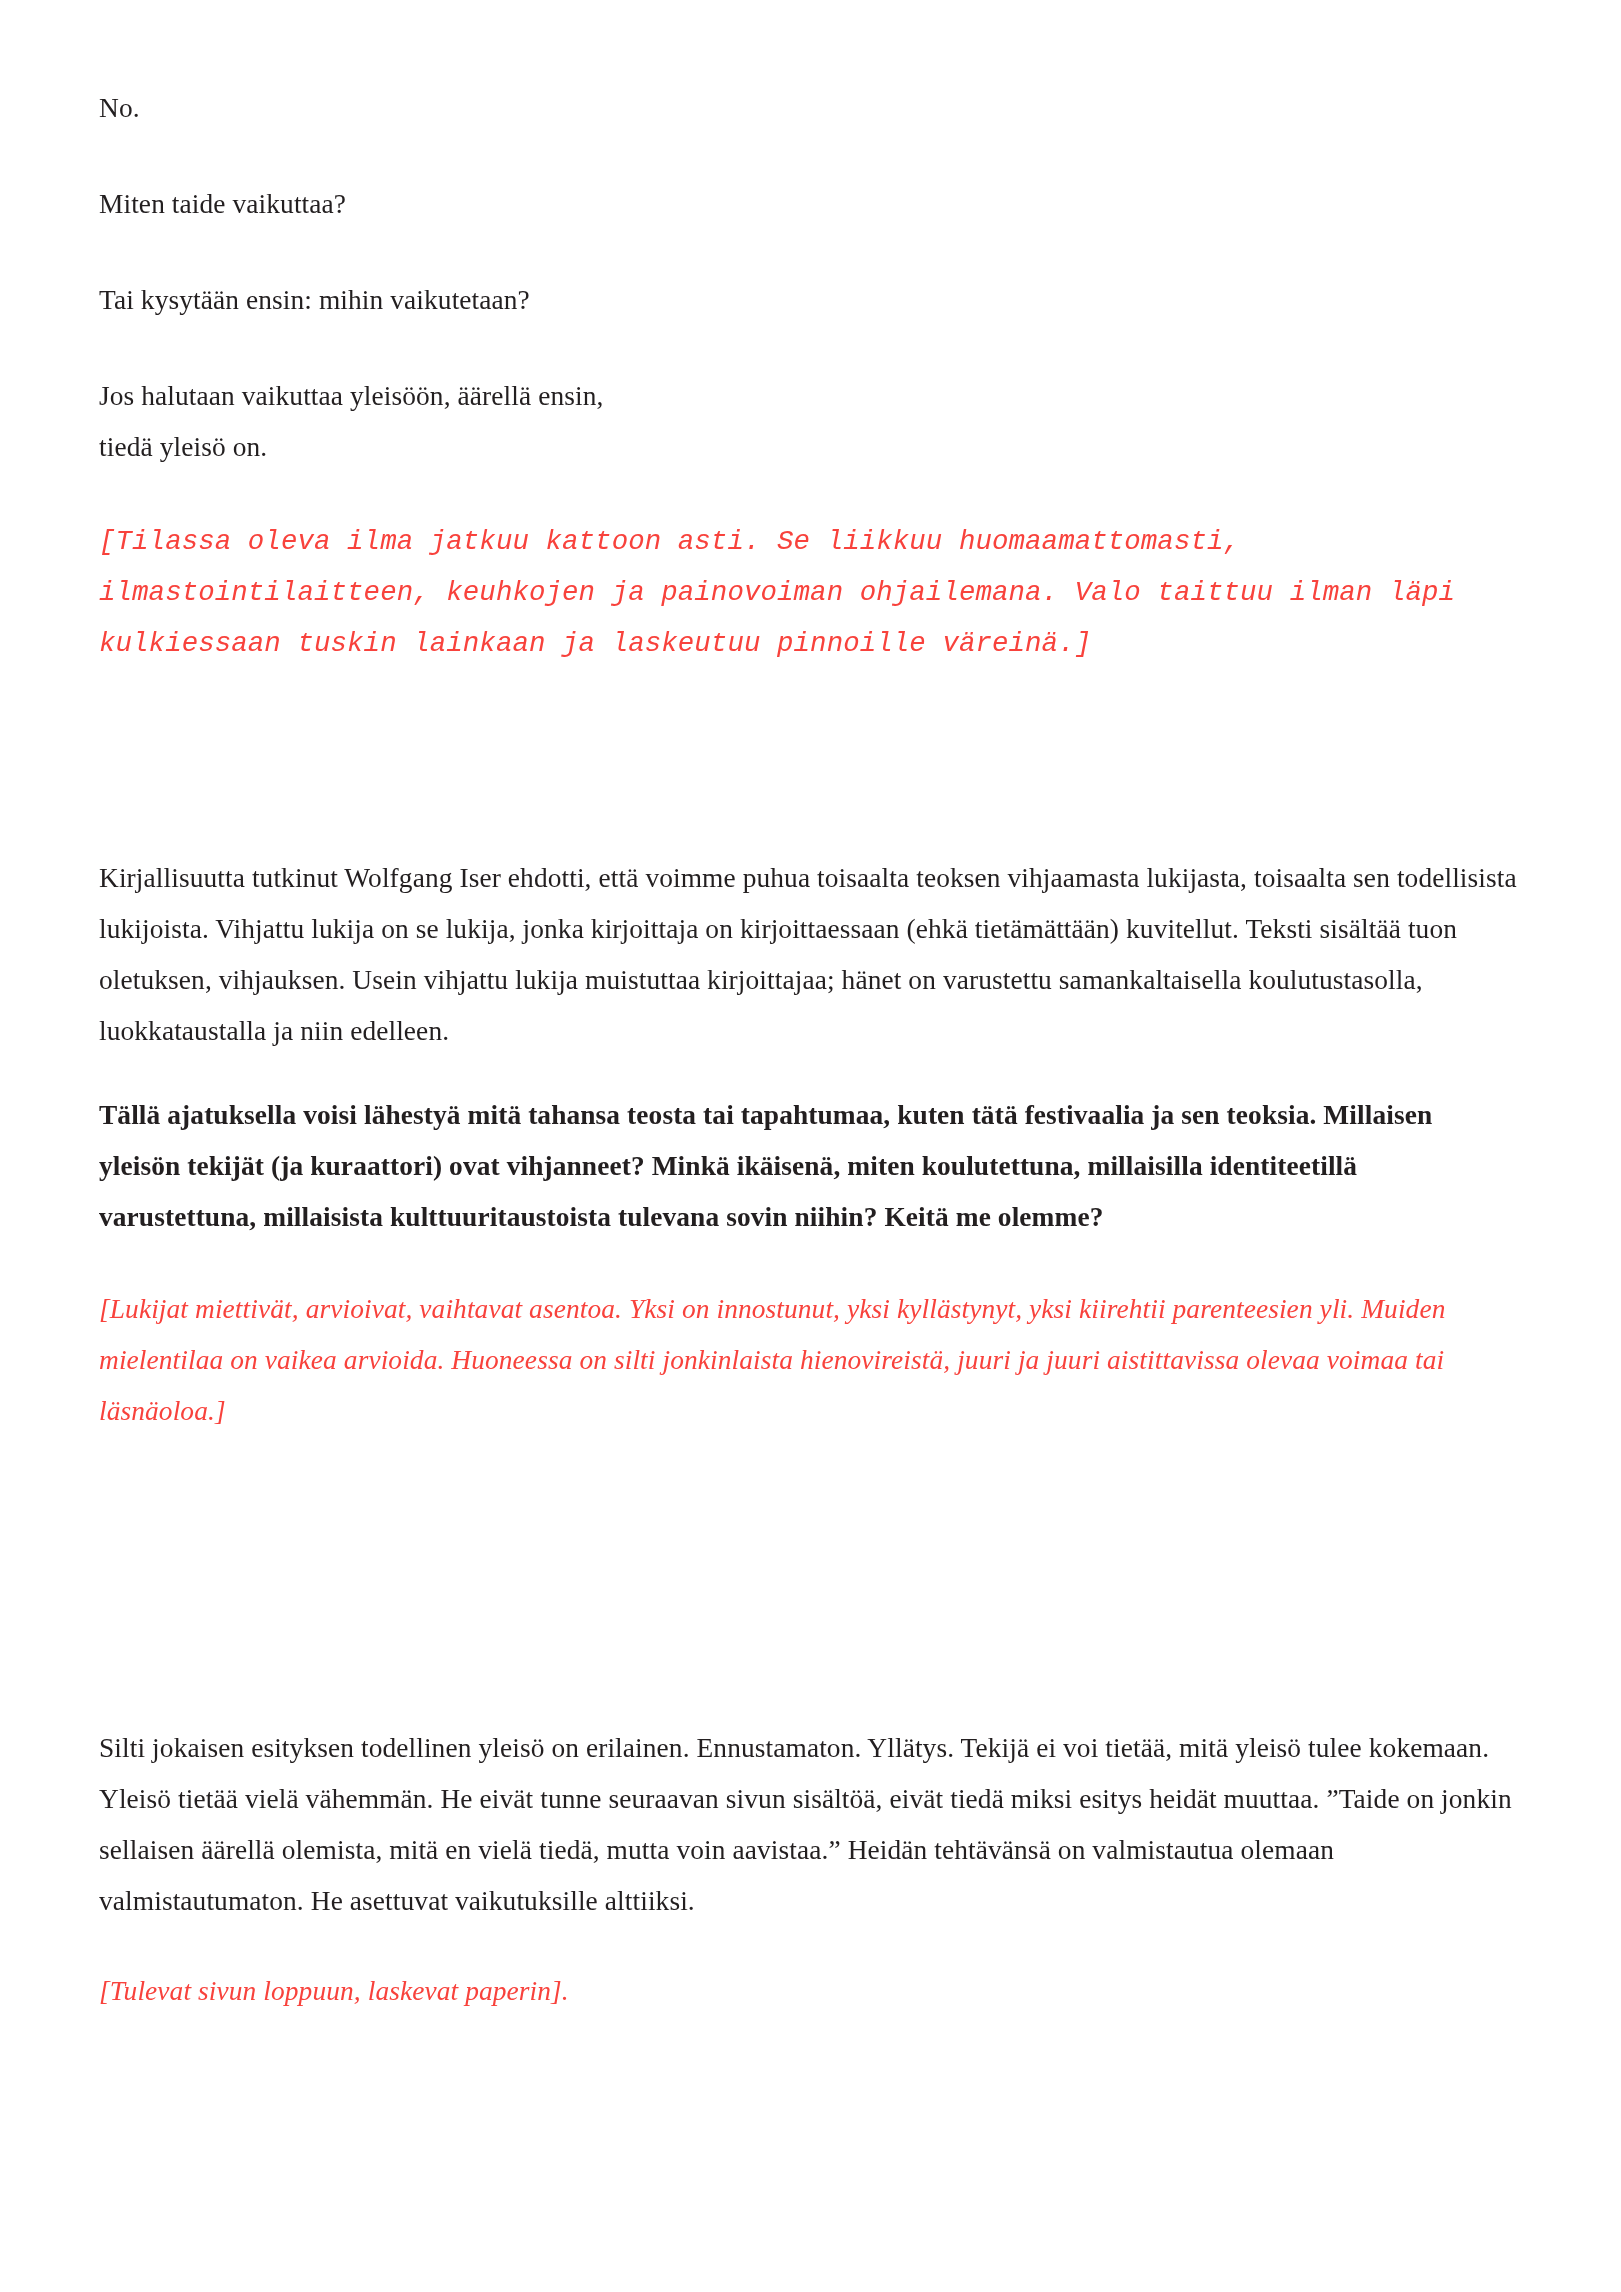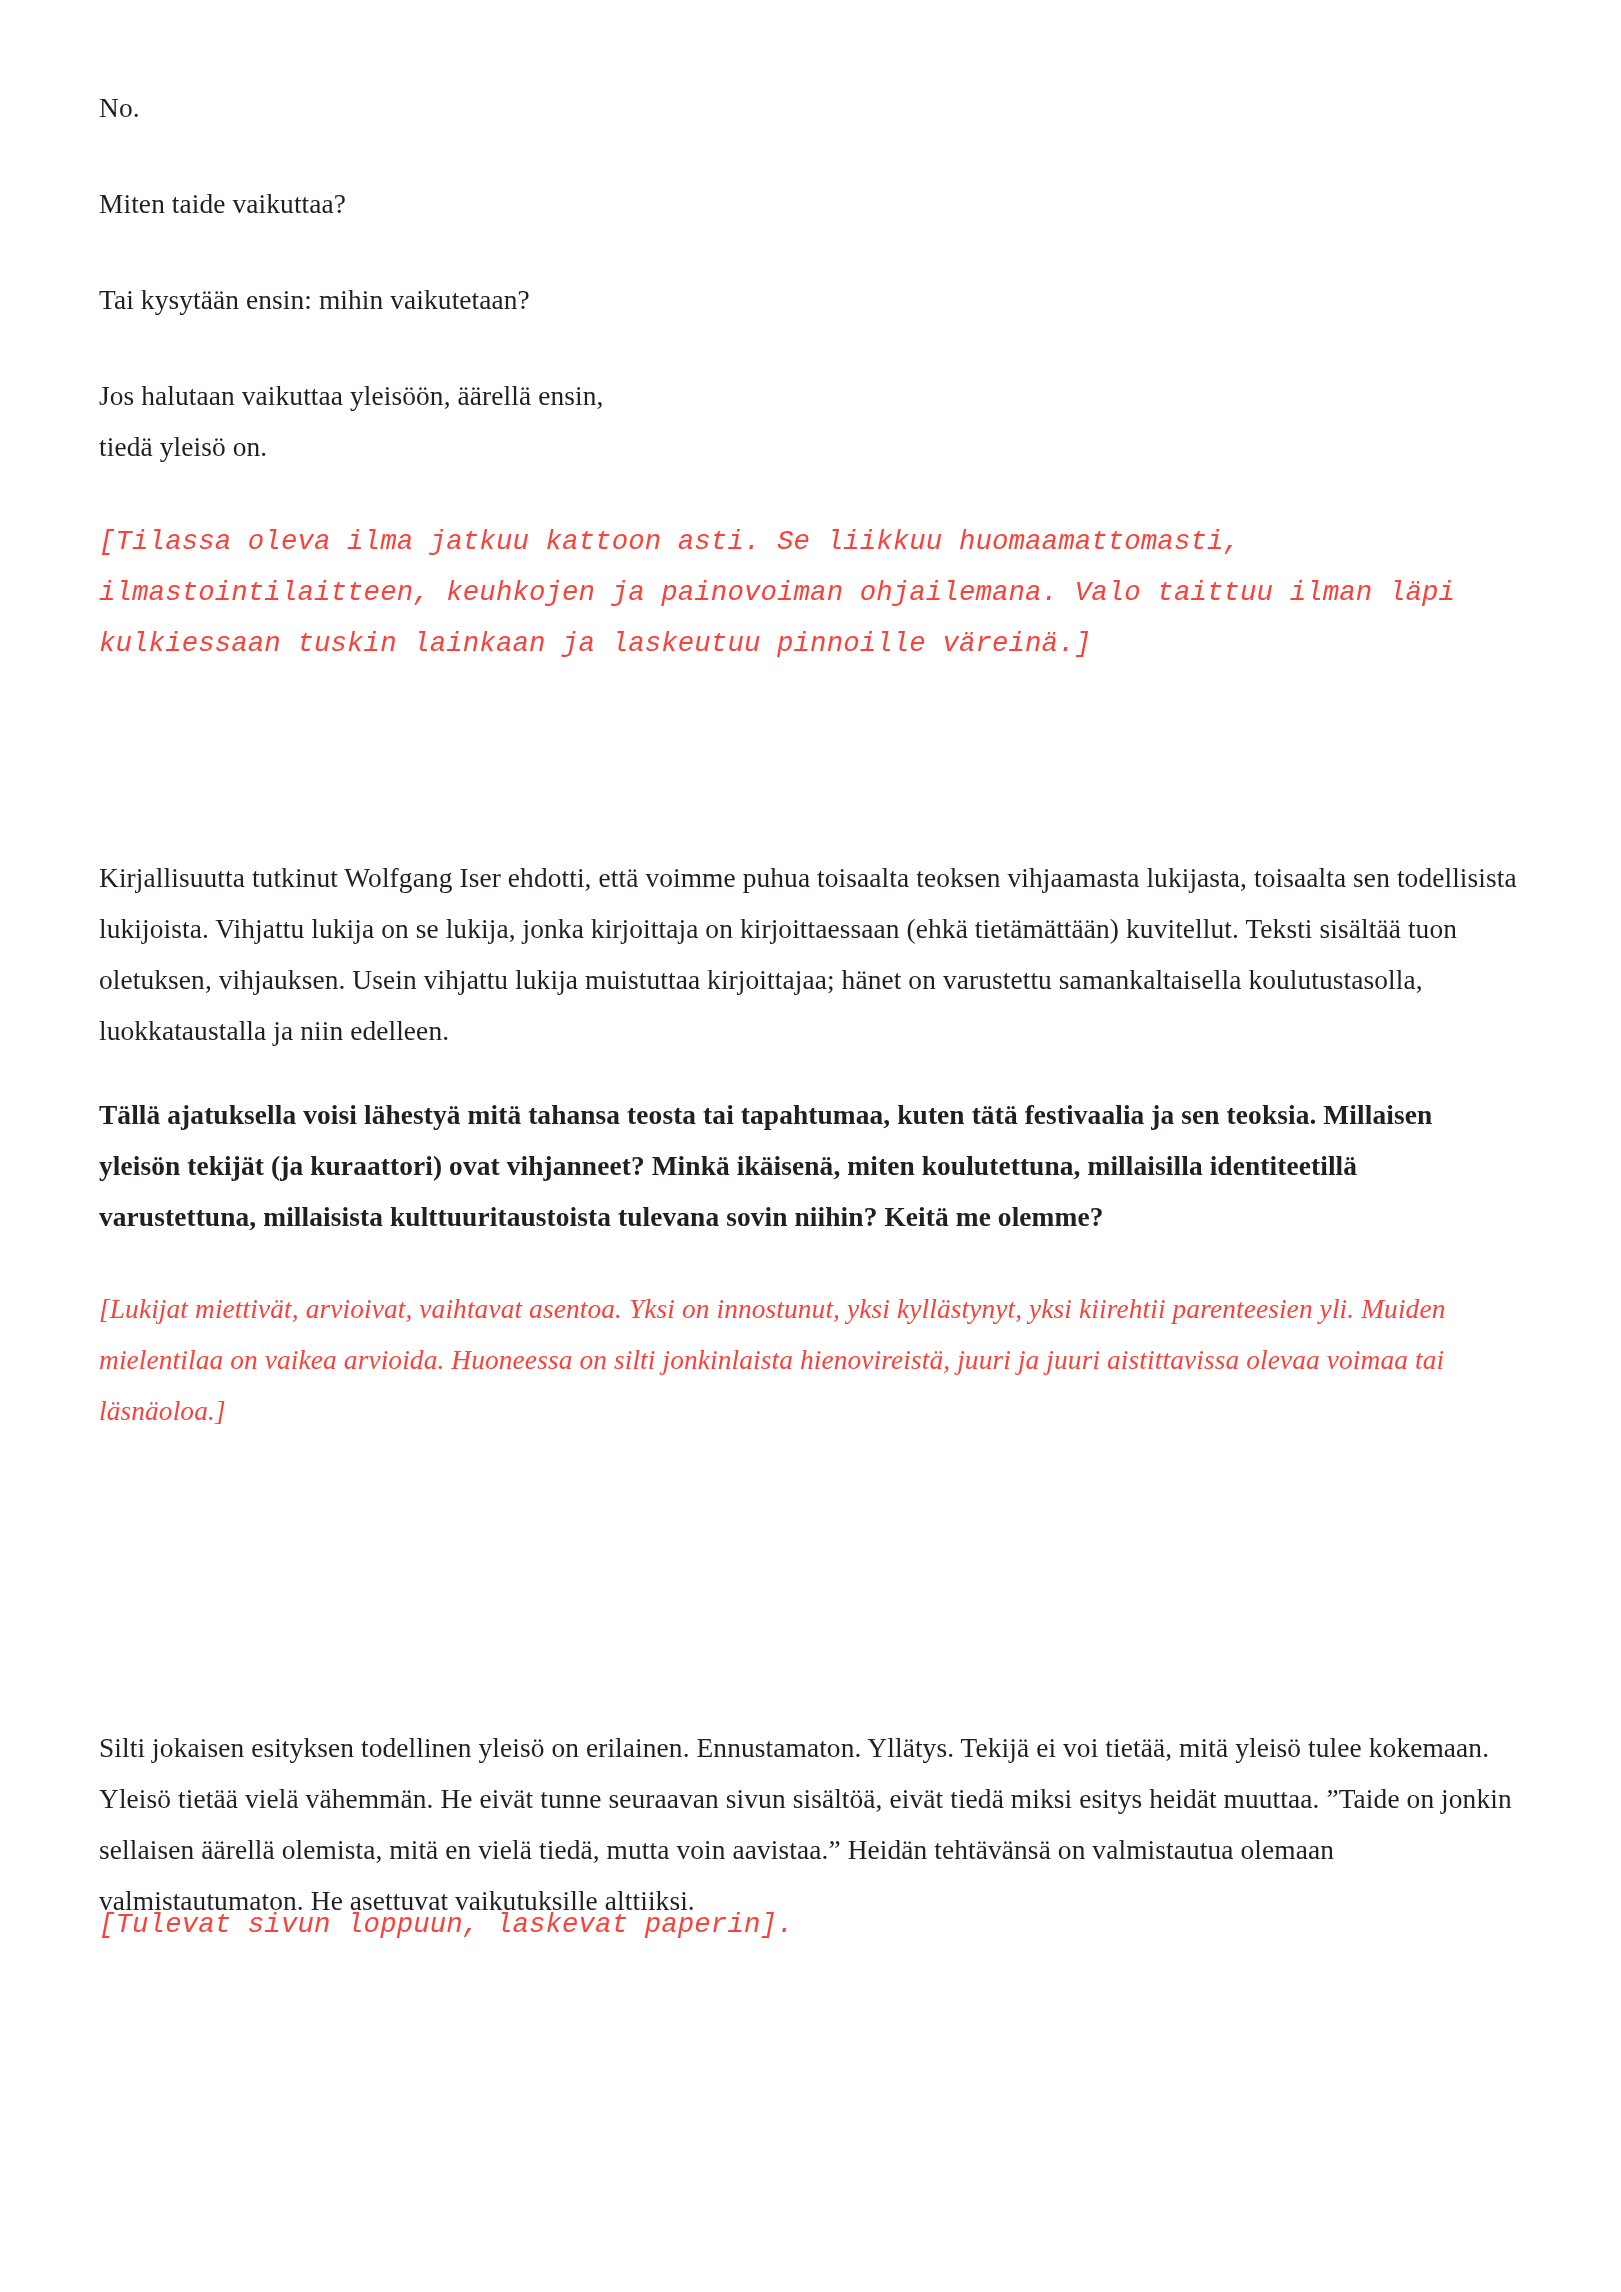--- a/index.html
+++ b/index.html
@@ -53,16 +53,16 @@
   <div class="block stage" style="top: 516px; font-family: Liberation Mono, monospace;">[Tilassa oleva ilma jatkuu kattoon asti. Se liikkuu huomaamattomasti, ilmastointilaitteen, keuhkojen ja painovoiman ohjailemana. Valo taittuu ilman läpi kulkiessaan tuskin lainkaan ja laskeutuu pinnoille väreinä.]</div>
 
   <div class="block" style="top: 853px;"><span>Kirjallisuutta tutkinut Wolfgang Iser ehdotti, että voimme puhua toisaalta teoksen </span><span class="italic">vihjaamasta lukijasta,</span><span> toisaalta sen </span><span class="italic">todellisista lukijoista.</span><span> Vihjattu lukija on se lukija, jonka kirjoittaja on kirjoittaessaan (ehkä tietämättään) kuvitellut. Teksti sisältää tuon oletuksen, vihjauksen. Usein vihjattu lukija muistuttaa kirjoittajaa; hänet on varustettu samankaltaisella koulutustasolla, luokkataustalla ja niin edelleen.</span></div>
 
   <div class="block" style="top: 1090px; font-weight: bold;">Tällä ajatuksella voisi lähestyä mitä tahansa teosta tai tapahtumaa, kuten tätä festivaalia ja sen teoksia. Millaisen yleisön tekijät (ja kuraattori) ovat vihjanneet? Minkä ikäisenä, miten koulutettuna, millaisilla identiteetillä varustettuna, millaisista kulttuuritaustoista tulevana sovin niihin? Keitä me olemme?</div>
 
   <div class="block stage" style="top: 1284px;">[Lukijat miettivät, arvioivat, vaihtavat asentoa. Yksi on innostunut, yksi kyllästynyt, yksi kiirehtii parenteesien yli. Muiden mielentilaa on vaikea arvioida. Huoneessa on silti jonkinlaista hienovireistä, juuri ja juuri aistittavissa olevaa voimaa tai läsnäoloa.]</div>
 
   <div class="block" style="top: 1723px;"><span>Silti jokaisen esityksen todellinen yleisö on erilainen. Ennustamaton. Yllätys. Tekijä ei voi tietää, mitä yleisö tulee kokemaan. Yleisö tietää vielä vähemmän. He eivät tunne seuraavan sivun sisältöä, eivät tiedä miksi esitys heidät muuttaa. </span><span class="italic">”Taide on jonkin sellaisen äärellä olemista, mitä en vielä tiedä, mutta voin aavistaa.”</span><span> Heidän tehtävänsä on valmistautua olemaan valmistautumaton. He asettuvat vaikutuksille alttiiksi.</span></div>
 
-  <div class="block stage" style="top: 1899px; font-family: Liberation Mono, monospace;">[Tulevat sivun loppuun, laskevat paperin].</div>
+  <div class="block stage" style="top: 1966px;">[Tulevat sivun loppuun, laskevat paperin].</div>
 
 </div>
 
 
 </body></html>

